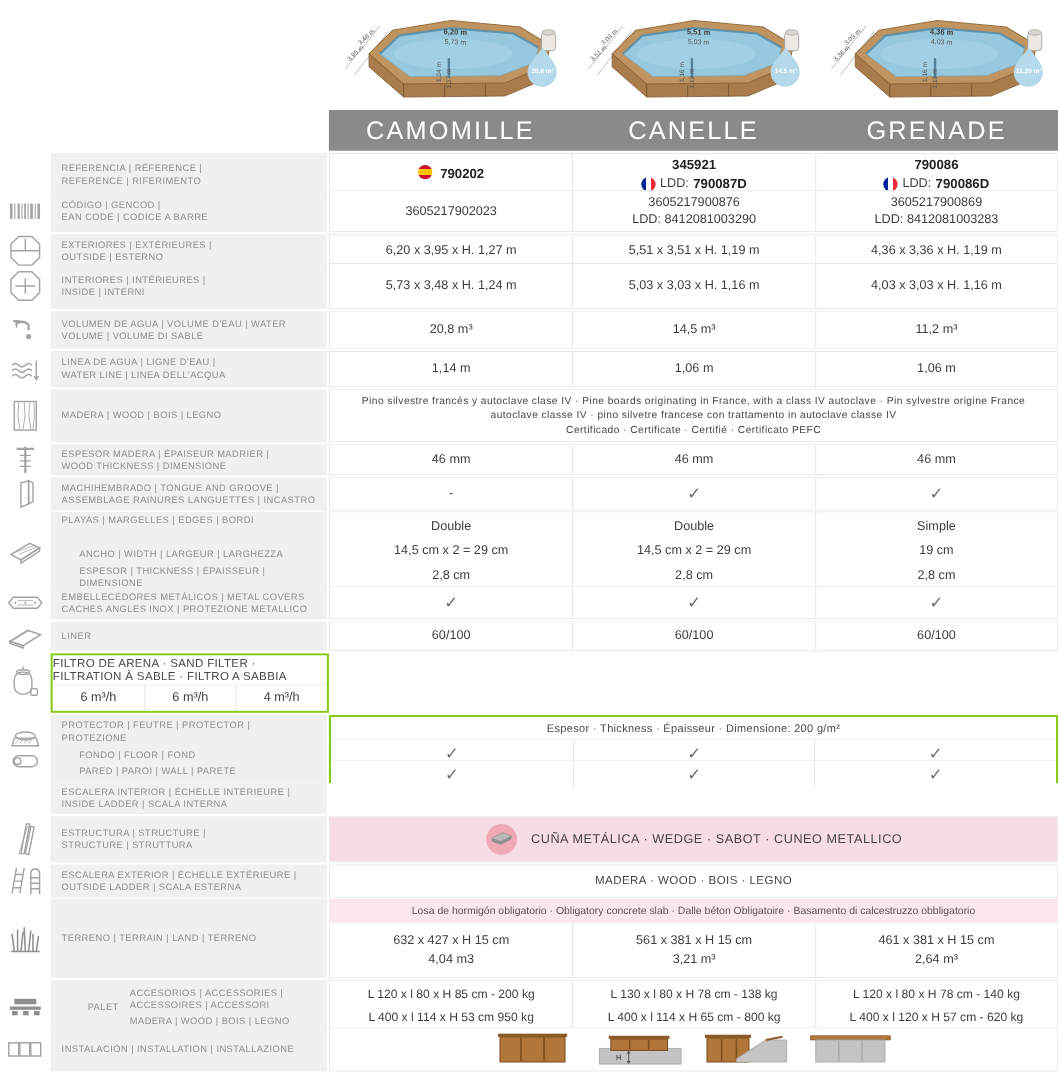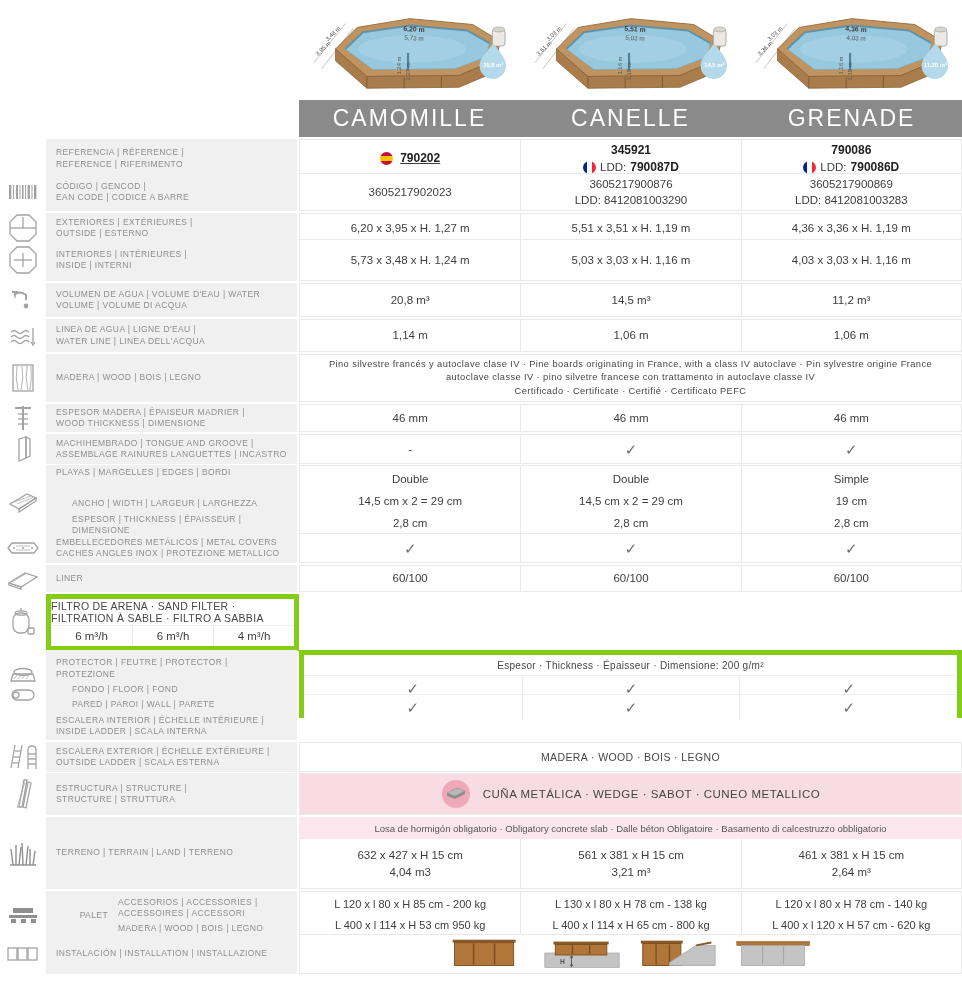--- a/index.html
+++ b/index.html
@@ -31,36 +31,36 @@
     font-size:11.5px; color:#3d3d3d; text-align:center; white-space:pre-line; line-height:1.4; padding:2px; }
   .val b { color:#222; font-size:12px; }
   .chk { font-size:15px; color:#6d6d6d; }
   .triple { line-height:1.9; }
   .dbl { line-height:1.95; font-size:11px; }
 
   .span-val { grid-column:1 / 4; background:#fff; display:flex; align-items:center; justify-content:center;
     text-align:center; white-space:pre-line; font-size:10.5px; color:#474747; letter-spacing:.4px; padding:2px 8px; }
   .span-small { font-size:9.3px; line-height:1.45; }
 
-  .subgrid { display:grid; border:5px solid #84cc16; }
+  .subgrid { display:grid; border:2px solid #84cc16; }
   .subgrid .srow { display:grid; grid-template-columns:1fr 1fr 1fr; border-top:1px solid #efefef; }
   .subgrid .srow:first-child, .subgrid .srow.noline { border-top:0; }
   .srow .val + .val { border-left:1px solid #e9e9e9; }
   .spanline { display:flex; align-items:center; justify-content:center; background:#fff;
     font-size:10.5px; color:#474747; letter-spacing:.3px; }
 
   .pinkcell { grid-column:1/4; background:#f8dce3; display:flex; align-items:center; justify-content:center;
     gap:12px; font-size:11.5px; color:#454545; letter-spacing:.5px; }
   .pinkstrip { background:#fbe7ed; display:flex; align-items:center; justify-content:center;
     font-size:9.5px; color:#555; }
 
   .flag { width:13px; height:13px; border-radius:50%; display:inline-block; vertical-align:-2px; }
   .flag.es { background:linear-gradient(180deg,#c8102e 0 30%,#ffc400 30% 72%,#c8102e 72% 100%); }
   .flag.fr { background:linear-gradient(90deg,#002395 0 34%,#ffffff 34% 66%,#ed2939 66% 100%); }
-  .refline { display:flex; align-items:center; gap:7px;text-decoration:underline; }
+  .refline { display:flex; gap:7px; }
   .lddline { display:flex; align-items:center; gap:4px; font-size:11.5px; }
 
   .inst-wrap { display:flex; align-items:center; justify-content:center; gap:14px; width:100%; }
 </style>
 </head>
 <body>
 
 <div class="page">
 
   <div class="pools">
@@ -236,21 +236,21 @@
     <div class="row" style="height:34px">
       <div class="icon-cell">
         <svg width="28" height="28" viewBox="0 0 28 28">
             <path d="M5,9 q6,-5 12,0 l0,5" stroke-width="2"></path>
             <line x1="3" y1="6" x2="9" y2="6" stroke-width="2"></line>
             <line x1="6" y1="6" x2="6" y2="12"></line>
             <circle cx="17" cy="20" r="2.4" fill="#a3a3a3" stroke="none"></circle>
           </svg>
       </div>
       <div class="label-cell"><span>VOLUMEN DE AGUA | VOLUME D'EAU | WATER
-VOLUME | VOLUME DI ACQUA</span></div>
+VOLUME | VOLUME DI SABLE</span></div>
       <div class="vals">
         <div class="val">20,8 m³</div>
         <div class="val">14,5 m³</div>
         <div class="val">11,2 m³</div>
       </div>
     </div>
 
     <div class="row" style="height:33px">
       <div class="icon-cell">
         <svg width="30" height="24" viewBox="0 0 30 24">
@@ -437,62 +437,62 @@
           <div class="val chk">✓</div>
           <div class="val chk">✓</div>
         </div>
       </div>
     </div>
 
     <div class="row" style="height:28px">
       <div class="icon-cell"></div>
       <div class="label-cell"><span>ESCALERA INTERIOR | ÉCHELLE INTÉRIEURE |
 INSIDE LADDER | SCALA INTERNA</span></div>
+    </div>
+
+    <div class="row" style="height:42px">
+      <div class="icon-cell">
+        <svg width="24" height="34" viewBox="0 0 24 34">
+            <polygon points="8,30 13,3 16,3 11,30"></polygon>
+            <polygon points="12,30 17,5 20,6 15,31"></polygon>
+            <line x1="6" y1="31" x2="14" y2="5" stroke-width="0.8"></line>
+          </svg>
+      </div>
+      <div class="label-cell"><span>ESTRUCTURA | STRUCTURE |
+STRUCTURE | STRUTTURA</span></div>
+      <div class="vals">
+        <div class="pinkcell">
+          <svg width="30" height="30" viewBox="0 0 30 30">
+            <circle cx="15" cy="15" r="14" fill="#efa9b6" stroke="none"></circle>
+            <polygon points="6,14 16,9 24,12 14,17" fill="#b9b9b9" stroke="#8e8e8e" stroke-width="0.6"></polygon>
+            <polygon points="6,14 14,17 24,12 24,15 14,20 6,17" fill="#8e8e8e" stroke="none"></polygon>
+          </svg>
+          <span>CUÑA METÁLICA · WEDGE · SABOT · CUNEO METALLICO</span>
+        </div>
+      </div>
     </div>
 
     <div class="row" style="height:29px">
       <div class="icon-cell">
         <svg width="34" height="30" viewBox="0 0 34 30">
             <line x1="5" y1="26" x2="9" y2="3"></line>
             <line x1="12" y1="26" x2="16" y2="3"></line>
             <line x1="6.5" y1="21" x2="13" y2="21"></line>
             <line x1="7.5" y1="15" x2="14" y2="15"></line>
             <line x1="8.5" y1="9" x2="15" y2="9"></line>
             <path d="M22,27 V8 q0,-4 4,-4 q4,0 4,4 V27" fill="none"></path>
             <line x1="22" y1="12" x2="30" y2="12"></line>
             <line x1="22" y1="17" x2="30" y2="17"></line>
             <line x1="22" y1="22" x2="30" y2="22"></line>
           </svg>
       </div>
       <div class="label-cell"><span>ESCALERA EXTERIOR | ÉCHELLE EXTÉRIEURE |
 OUTSIDE LADDER | SCALA ESTERNA</span></div>
       <div class="vals">
         <div class="span-val">MADERA · WOOD · BOIS · LEGNO</div>
-      </div>
-    </div>
-
-    <div class="row" style="height:42px">
-      <div class="icon-cell">
-        <svg width="24" height="34" viewBox="0 0 24 34">
-            <polygon points="8,30 13,3 16,3 11,30"></polygon>
-            <polygon points="12,30 17,5 20,6 15,31"></polygon>
-            <line x1="6" y1="31" x2="14" y2="5" stroke-width="0.8"></line>
-          </svg>
-      </div>
-      <div class="label-cell"><span>ESTRUCTURA | STRUCTURE |
-STRUCTURE | STRUTTURA</span></div>
-      <div class="vals">
-        <div class="pinkcell">
-          <svg width="30" height="30" viewBox="0 0 30 30">
-            <circle cx="15" cy="15" r="14" fill="#efa9b6" stroke="none"></circle>
-            <polygon points="6,14 16,9 24,12 14,17" fill="#b9b9b9" stroke="#8e8e8e" stroke-width="0.6"></polygon>
-            <polygon points="6,14 14,17 24,12 24,15 14,20 6,17" fill="#8e8e8e" stroke="none"></polygon>
-          </svg>
-          <span>CUÑA METÁLICA · WEDGE · SABOT · CUNEO METALLICO</span>
-        </div>
       </div>
     </div>
 
     <div class="row" style="height:72px">
       <div class="icon-cell">
         <svg width="30" height="32" viewBox="0 0 30 32">
             <g stroke="#8f8f8f" stroke-width="1.4">
               <line x1="5" y1="28" x2="3" y2="12"></line>
               <line x1="8" y1="28" x2="8" y2="8"></line>
               <line x1="11" y1="28" x2="13" y2="10"></line>

